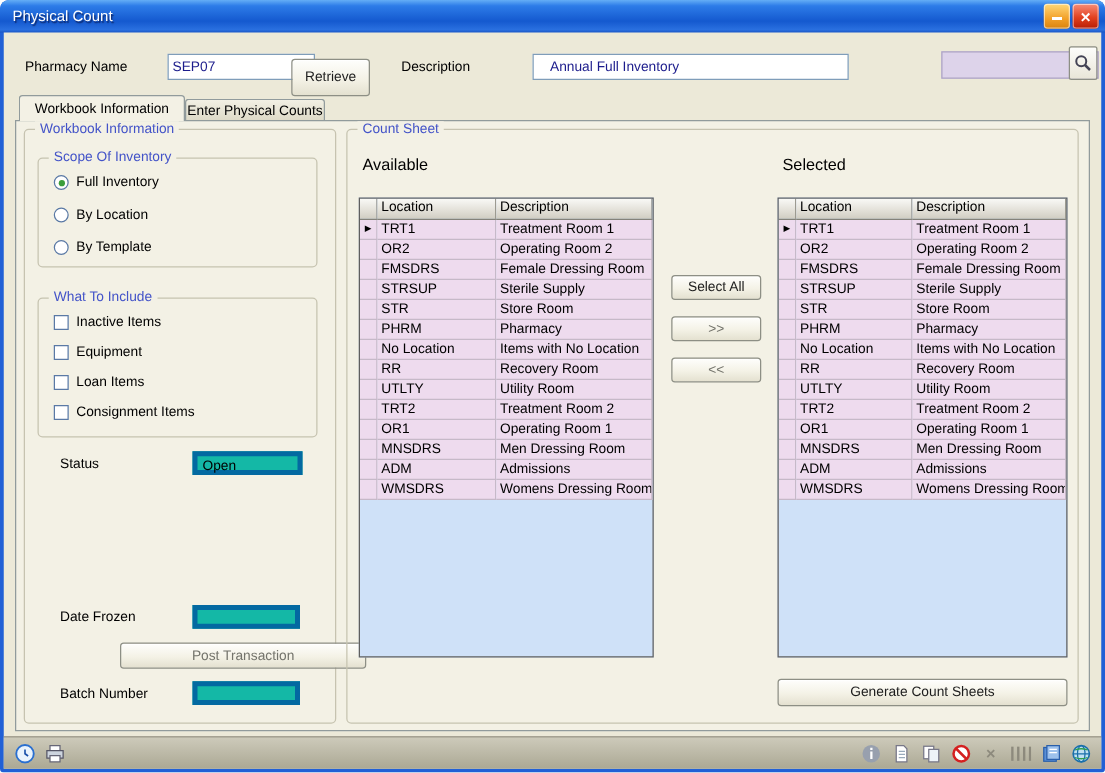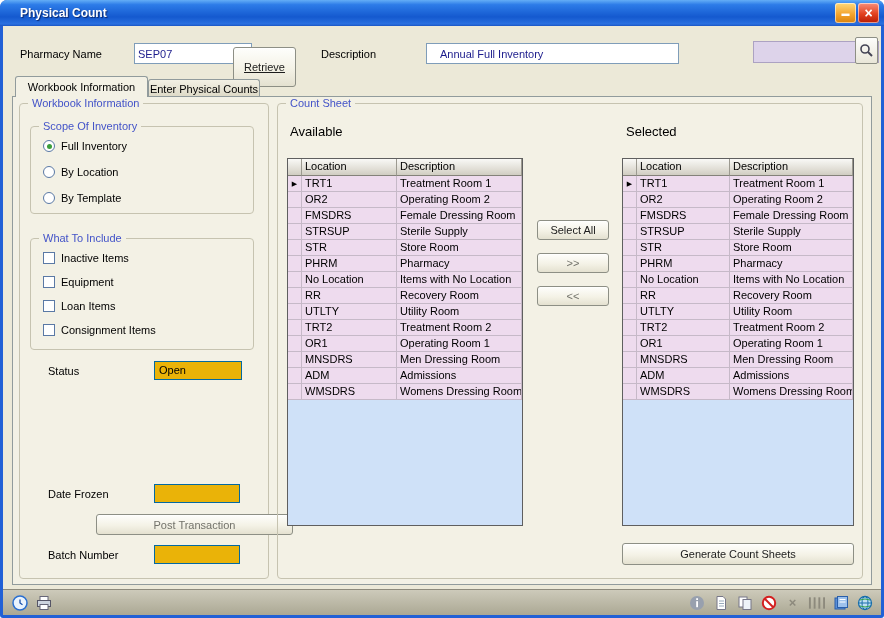--- a/index.html
+++ b/index.html
@@ -5,38 +5,38 @@
   * { margin:0; padding:0; box-sizing:border-box; }
   body { font-family:"Liberation Sans", sans-serif; background:#fff; }
 
   .window { position:relative; width:884px; height:618px; background:#2160d6;
             border-radius:7px 7px 3px 3px; overflow:hidden; }
 
   
   .titlebar { position:absolute; left:0; top:0; right:0; height:26px;
     background:linear-gradient(180deg,#64aef6 0%,#2d7ce8 18%,#1459cf 65%,#2a70e0 92%,#1a55c4 100%);
     border-radius:6px 6px 0 0; display:flex; align-items:center; }
-  .title-text { color:#fff; font-size:12px; font-weight:bold; padding-left:20px;
+  .title-text { color:#fff; font-size:12px; font-weight:normal; padding-left:10px;
     text-shadow:1px 1px 1px rgba(0,0,40,.6); }
   .title-btns { position:absolute; right:5px; top:3px; display:flex; gap:2px; }
   .tbtn { width:21px; height:20px; border-radius:3px; display:flex; align-items:center;
     justify-content:center; color:#fff; font-size:12px; font-weight:bold;
     box-shadow:0 0 0 1px rgba(255,255,255,.55) inset; cursor:default; }
   .tbtn.min { background:linear-gradient(180deg,#ffd97a,#f2a028 60%,#d9820e); font-size:8px; }
   .tbtn.close { background:linear-gradient(180deg,#f88f7a,#e2411f 55%,#b71c04); font-size:14px; }
 
   
   .client { position:absolute; left:3px; right:3px; top:26px; bottom:3px; background:#ece9d8; }
 
   .lbl { position:absolute; font-size:11px; color:#000; white-space:nowrap; }
 
   .tb-input { position:absolute; font-family:"Liberation Sans",sans-serif; font-size:11px;
     color:#1c1c8c; border:1px solid #7f9db9; background:#fff; padding:0 3px; outline:none;margin-left:26px; }
 
-  .ro-field { position:absolute; background:#eab308; border:1px solid #0369a1;
+  .ro-field { position:absolute; background:#14b8a6; border:4px solid #0369a1;
     font-size:11px; color:#000; line-height:17px; padding:0 4px; }
 
   .xp-btn { position:absolute; display:flex; align-items:center; justify-content:center;
     font-family:"Liberation Sans",sans-serif; font-size:11px; color:#1c1c1c;
     background:linear-gradient(180deg,#fefefc,#f4f2e6 55%,#e4e1d0);
     border:1px solid #8d8f85; border-radius:3px;
     box-shadow:inset 0 1px 0 rgba(255,255,255,.8); cursor:default; }
   .xp-btn.dim { color:#73736b; }
 
   .search-btn { position:absolute; left:852px; top:11px; width:23px; height:27px;
@@ -105,21 +105,21 @@
       <div class="tbtn close">
         <span>×</span>
       </div>
     </div>
   </div>
 
   <div class="client">
 
     <span class="lbl" style="left:17px; top:22px;">Pharmacy Name</span>
     <input class="tb-input" style="left: 105px; top: 17px; width: 118px; height: 21px;" value="SEP07">
-    <button class="xp-btn" style="left:230px; top:21px; width:63px; height:40px;text-decoration:underline;">Retrieve</button>
+    <button class="xp-btn" style="left:230px; top:21px; width:63px; height:30px;">Retrieve</button>
     <span class="lbl" style="left:318px; top:22px;">Description</span>
     <input class="tb-input" style="left: 397px; top: 17px; width: 253px; height: 21px; padding-left: 13px;" value="Annual Full Inventory">
     <input class="tb-input" style="left: 724px; top: 15px; width: 126px; height: 22px; background: rgb(221, 211, 234); border: 1px solid rgb(172, 162, 194);" value="">
     <div class="search-btn">
       <span class="sb-icon">
         <svg width="15" height="15" viewBox="0 0 15 15">
           <circle cx="6" cy="6" r="4" fill="none" stroke="#445" stroke-width="1.6"></circle>
           <line x1="9" y1="9" x2="13" y2="13" stroke="#445" stroke-width="2"></line>
         </svg>
       </span>

